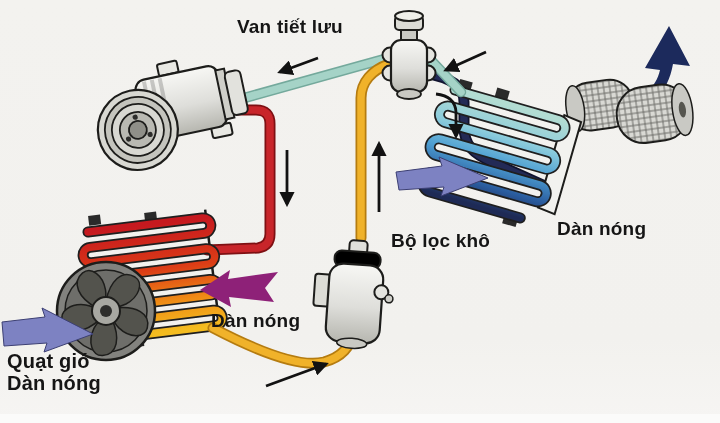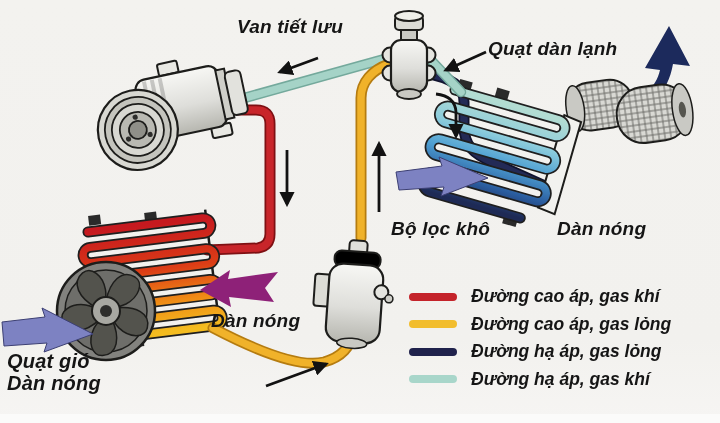--- a/index.html
+++ b/index.html
@@ -3,21 +3,21 @@
 <meta charset="utf-8">
 <style>
   html,body{margin:0;padding:0;background:#e9e9e7;}
   #stage{
     position:relative;width:720px;height:423px;overflow:hidden;
     background:linear-gradient(180deg,#f3f2ef 0%,#f2f1ee 80%,#f6f5f3 100%);
     font-family:"Liberation Sans","DejaVu Sans",sans-serif;
   }
   #scene{position:absolute;left:0;top:0;}
   .lbl{
-    position:absolute;color:#151515;font-weight:bold;font-style:italic;
+    position:absolute;color:#151515;font-weight:bold;
     font-size:19px;letter-spacing:.2px;white-space:nowrap;line-height:22px;
   }
   .lbl.big{font-size:20px;text-align:center;}
   #legend{position:absolute;left:409px;top:283px;}
   .legend-row{display:flex;align-items:center;height:27.5px;}
   .swatch{width:48px;height:8px;border-radius:4px;flex:0 0 48px;}
   .legend-text{
     margin-left:14px;color:#151515;font-weight:bold;font-style:italic;
     font-size:17.5px;white-space:nowrap;
   }
@@ -174,40 +174,21 @@
       <path d="M 318 58 L 280 72" marker-end="url(#ah)"></path>
       <path d="M 486 52 L 446 70" marker-end="url(#ah)"></path>
       <path d="M 287 150 L 287 204" marker-end="url(#ah)"></path>
       <path d="M 436 94 Q 455 96 456 112 L 456 136" marker-end="url(#ah)"></path>
       <path d="M 379 212 L 379 144" marker-end="url(#ah)"></path>
       <path d="M 266 386 L 326 364" marker-end="url(#ah)"></path>
     </g>
   </svg>
 
   <div class="lbl" style="left:237px;top:16px">Van tiết lưu</div>
-  <div class="lbl" style="left:488px;top:38px">Quạt dàn lạnh</div>
   <div class="lbl" style="left:557px;top:218px">Dàn nóng</div>
-  <div class="lbl" style="left:391px;top:218px">Bộ lọc khô</div>
+  <div class="lbl" style="left:391px;top:230px">Bộ lọc khô</div>
   <div class="lbl" style="left:211px;top:310px">Dàn nóng</div>
   <div class="lbl big" style="left:7px;top:350px">Quạt gió</div>
   <div class="lbl big" style="left:7px;top:372px">Dàn nóng</div>
 
-  <div id="legend">
-    <div class="legend-row">
-      <div class="swatch" style="background-color: rgb(196, 35, 42);"></div>
-      <div class="legend-text">Đường cao áp, gas khí</div>
-    </div>
-    <div class="legend-row">
-      <div class="swatch" style="background-color: rgb(242, 189, 45);"></div>
-      <div class="legend-text">Đường cao áp, gas lỏng</div>
-    </div>
-    <div class="legend-row">
-      <div class="swatch" style="background-color: rgb(32, 34, 76);"></div>
-      <div class="legend-text">Đường hạ áp, gas lỏng</div>
-    </div>
-    <div class="legend-row">
-      <div class="swatch" style="background-color: rgb(168, 214, 202);"></div>
-      <div class="legend-text">Đường hạ áp, gas khí</div>
-    </div>
-  </div>
 
   <div id="bottom-strip"></div>
 </div>
 
 </body></html>

